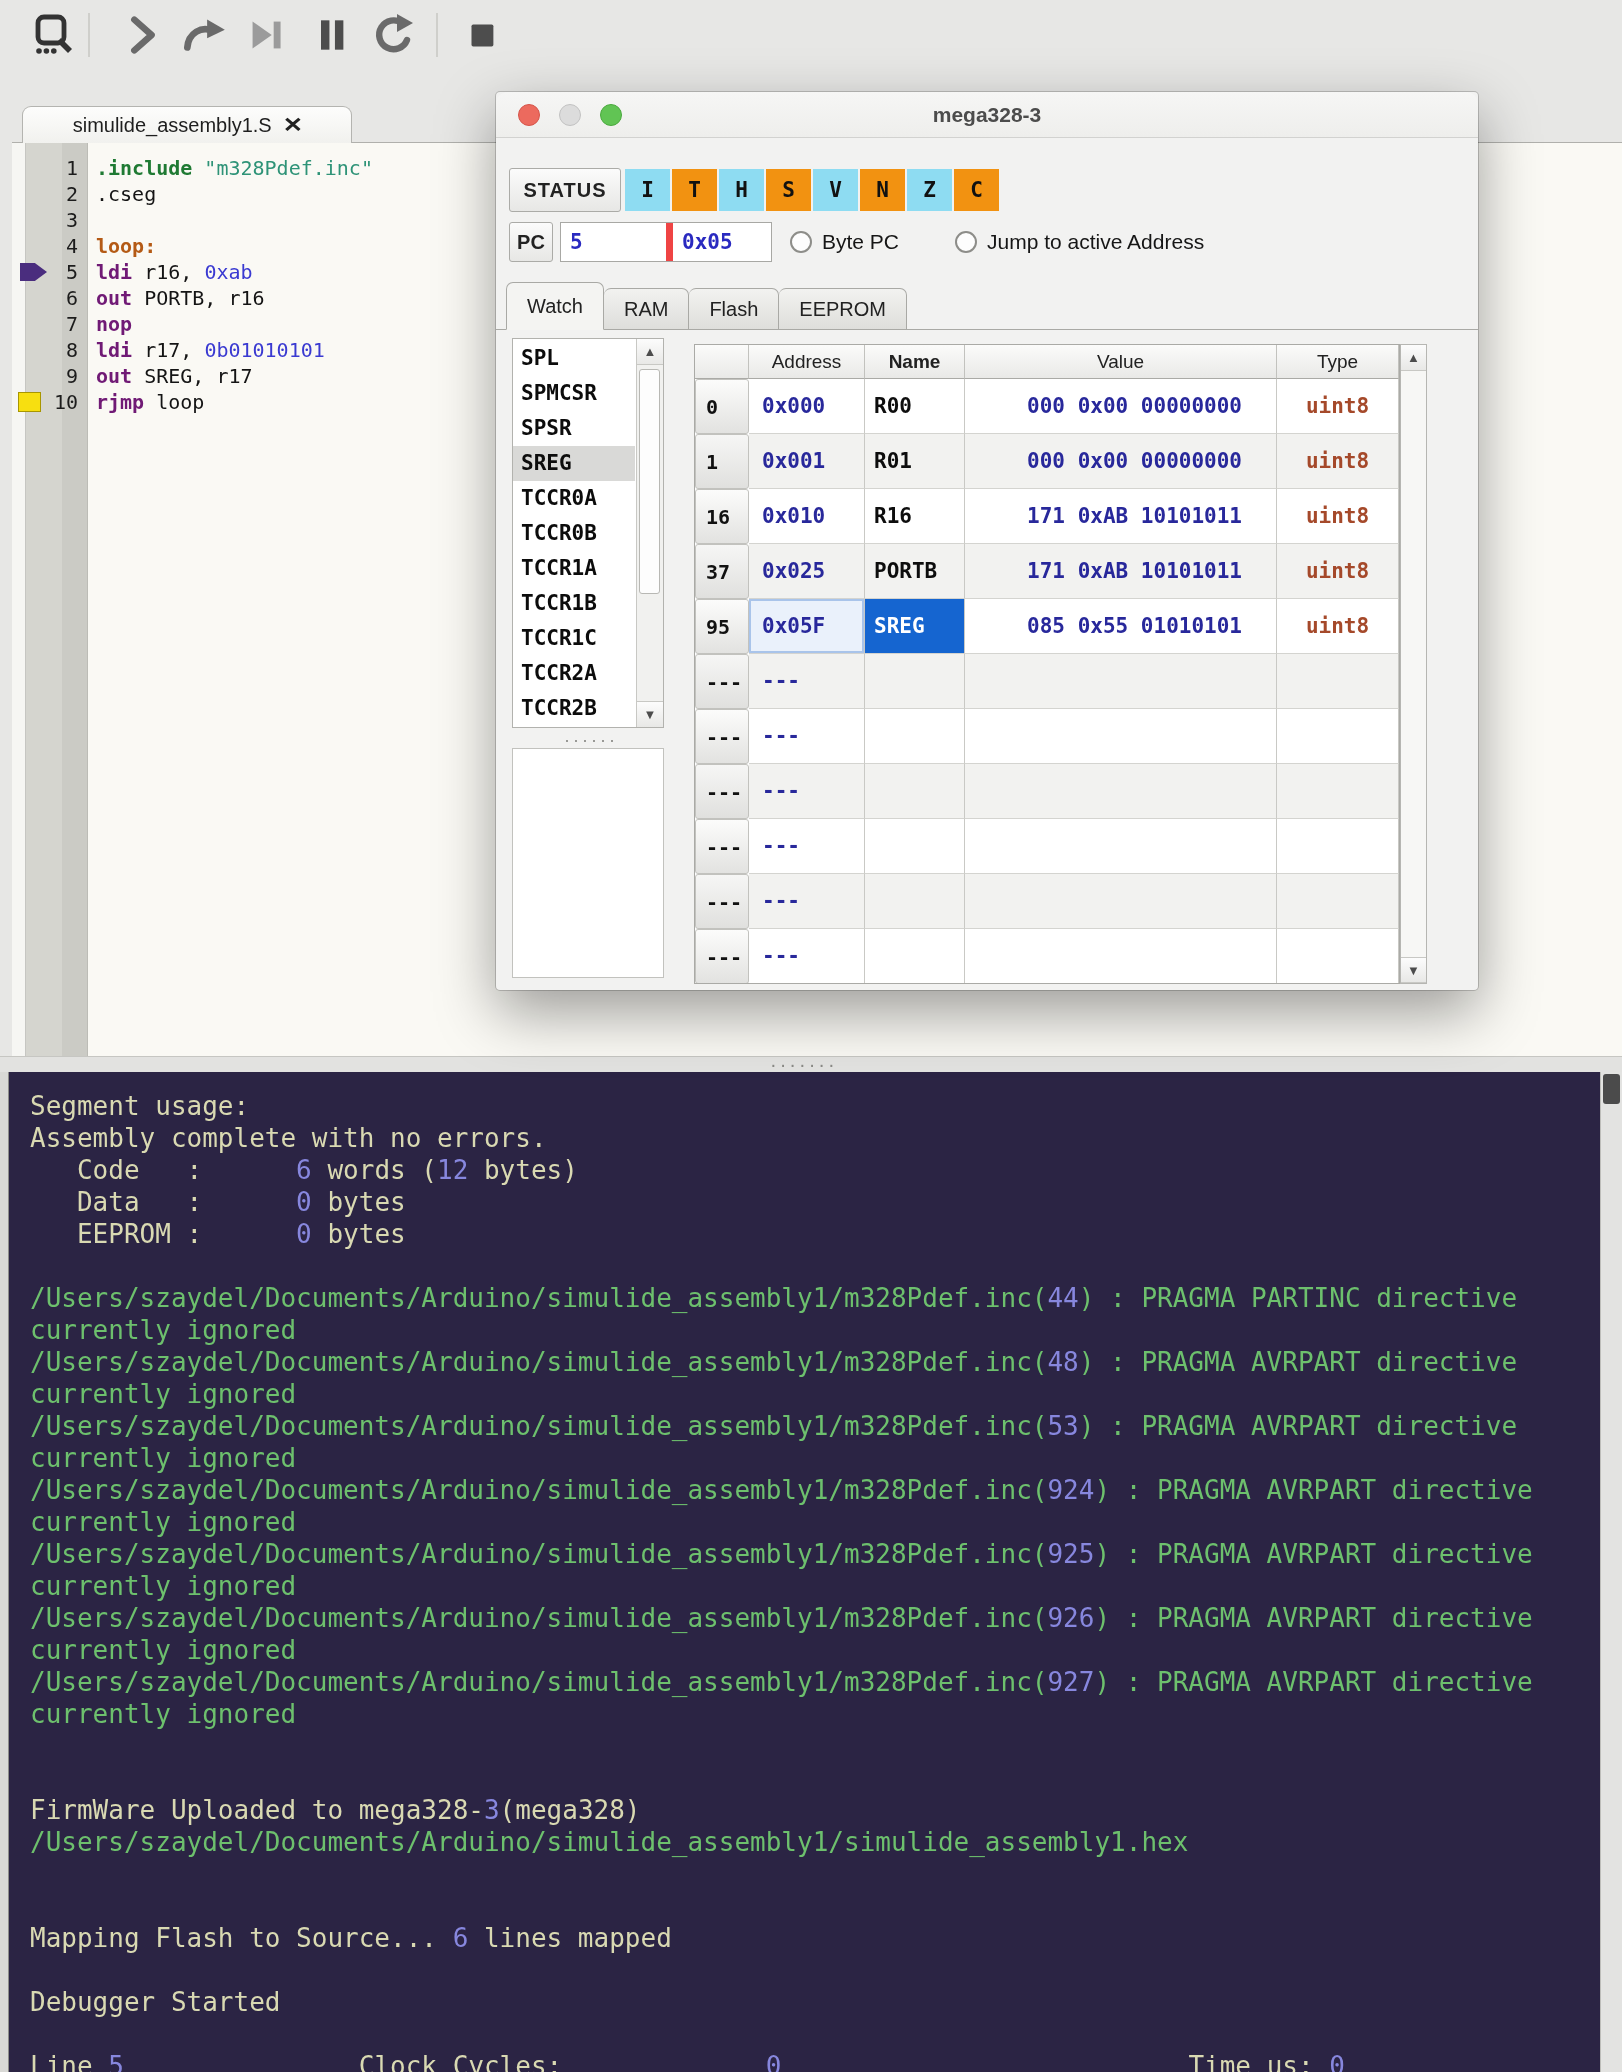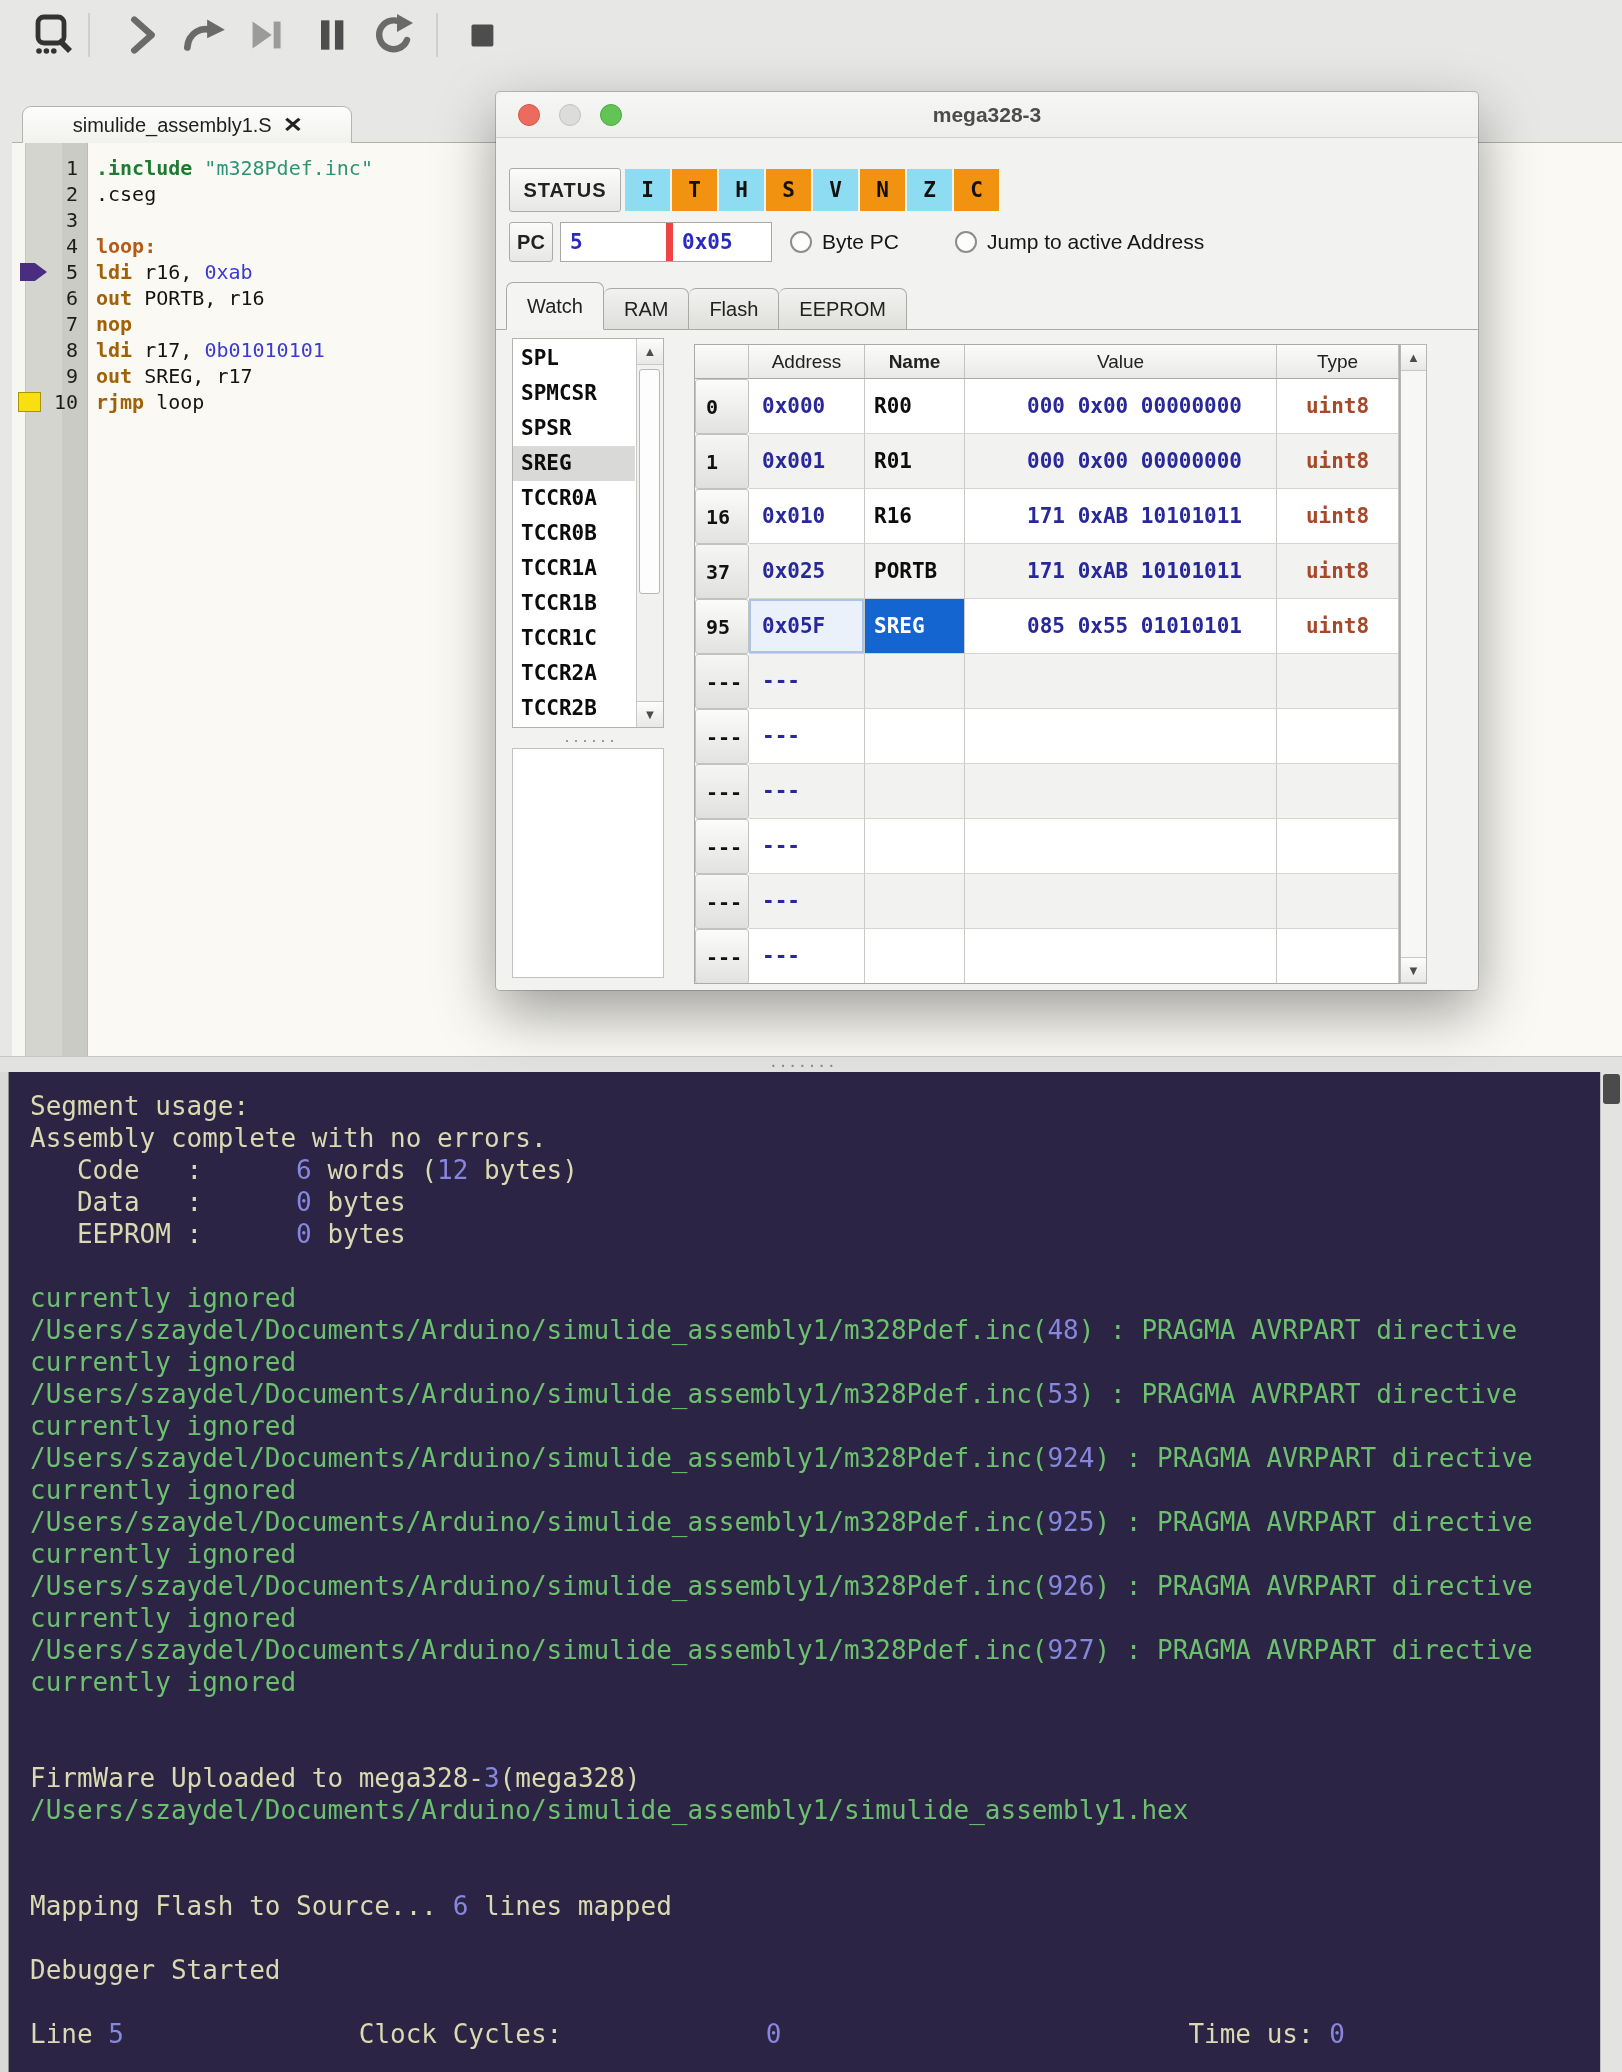--- a/index.html
+++ b/index.html
@@ -33,21 +33,21 @@
   .ed-num { position:absolute; left:14px; width:58px; text-align:right; padding-right:6px;
     font-family:"DejaVu Sans Mono",monospace; font-size:20px; color:#1c1c1c; line-height:26px; }
   .ed-code { position:absolute; left:84px; font-family:"DejaVu Sans Mono",monospace; font-size:20px;
     line-height:26px; white-space:pre; }
   .marker-arrow { position:absolute; left:8px; top:4px; width:27px; height:18px; background:#4a2d7e;
     clip-path:polygon(0 0, 55% 0, 100% 50%, 55% 100%, 0 100%); }
   .marker-bp { position:absolute; left:6px; top:3px; width:23px; height:20px; background:#f7df10; border:1px solid #a89600; }
 
   .seg-dir   { color:#1f7a33; font-weight:bold; }
   .seg-str   { color:#2e9377; }
-  .seg-kw    { color:#a16207; font-weight:bold; }
+  .seg-kw    { color:#701a75; font-weight:bold; }
   .seg-num   { color:#3a3ad1; }
   .seg-label { color:#b45a15; font-weight:bold; }
   .seg-p     { color:#141414; }
 
   
   .mega { position:absolute; left:484px; top:92px; width:982px; height:898px;
     background:#f2f2f1; border-radius:4px;
     box-shadow:0 22px 60px rgba(0,0,0,.38), 0 0 0 1px rgba(0,0,0,.18); z-index:5; }
   .titlebar { position:relative; height:46px; border-bottom:1px solid #d2d2d0;
     border-radius:12px 12px 0 0; background:linear-gradient(#f6f6f5,#eeeeec);
@@ -437,20 +437,21 @@
 
 <div class="terminal">
   <div class="term-gutter"></div>
   <div class="term-body">
     <div class="tline"><span class="seg-cream">Segment usage:</span></div>
     <div class="tline"><span class="seg-cream">Assembly complete with no errors.</span></div>
     <div class="tline"><span class="seg-cream">   Code   :      </span><span class="seg-blue">6</span><span class="seg-cream"> words (</span><span class="seg-blue">12</span><span class="seg-cream"> bytes)</span></div>
     <div class="tline"><span class="seg-cream">   Data   :      </span><span class="seg-blue">0</span><span class="seg-cream"> bytes</span></div>
     <div class="tline"><span class="seg-cream">   EEPROM :      </span><span class="seg-blue">0</span><span class="seg-cream"> bytes</span></div>
     <div class="tline"></div>
+    <div class="tline"><span class="seg-green">/Users/szaydel/Documents/Arduino/simulide_assembly1/m328Pdef.inc(</span><span class="seg-blue">44</span><span class="seg-green">) : PRAGMA PARTINC directive</span></div>
     <div class="tline"><span class="seg-green">currently ignored</span></div>
     <div class="tline"><span class="seg-green">/Users/szaydel/Documents/Arduino/simulide_assembly1/m328Pdef.inc(</span><span class="seg-blue">48</span><span class="seg-green">) : PRAGMA AVRPART directive</span></div>
     <div class="tline"><span class="seg-green">currently ignored</span></div>
     <div class="tline"><span class="seg-green">/Users/szaydel/Documents/Arduino/simulide_assembly1/m328Pdef.inc(</span><span class="seg-blue">53</span><span class="seg-green">) : PRAGMA AVRPART directive</span></div>
     <div class="tline"><span class="seg-green">currently ignored</span></div>
     <div class="tline"><span class="seg-green">/Users/szaydel/Documents/Arduino/simulide_assembly1/m328Pdef.inc(</span><span class="seg-blue">924</span><span class="seg-green">) : PRAGMA AVRPART directive</span></div>
     <div class="tline"><span class="seg-green">currently ignored</span></div>
     <div class="tline"><span class="seg-green">/Users/szaydel/Documents/Arduino/simulide_assembly1/m328Pdef.inc(</span><span class="seg-blue">925</span><span class="seg-green">) : PRAGMA AVRPART directive</span></div>
     <div class="tline"><span class="seg-green">currently ignored</span></div>
     <div class="tline"><span class="seg-green">/Users/szaydel/Documents/Arduino/simulide_assembly1/m328Pdef.inc(</span><span class="seg-blue">926</span><span class="seg-green">) : PRAGMA AVRPART directive</span></div>

